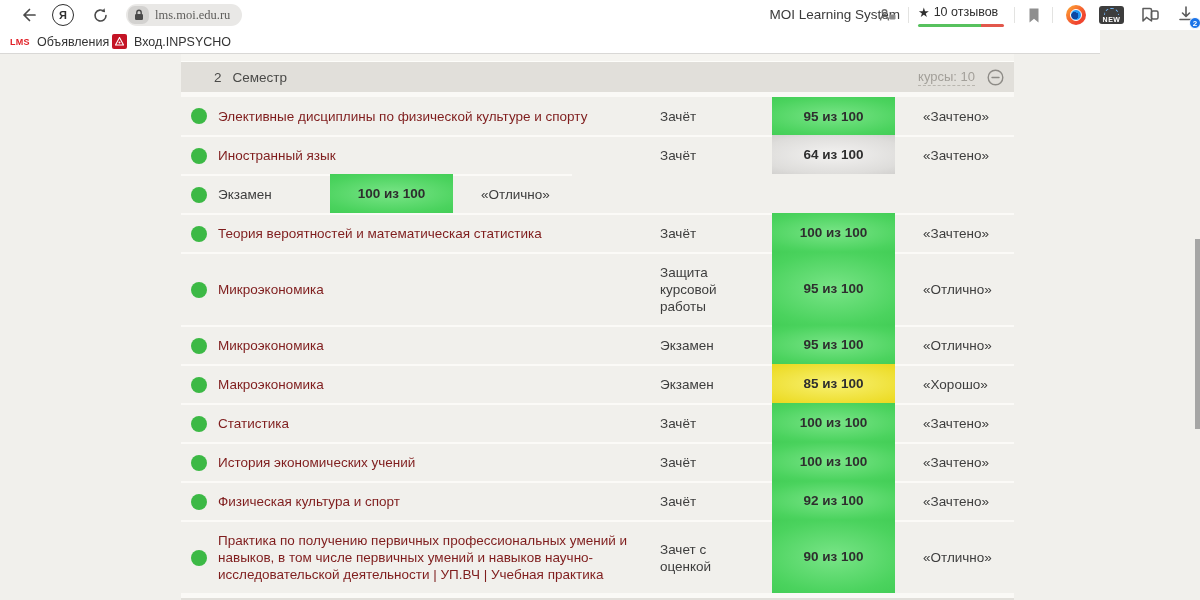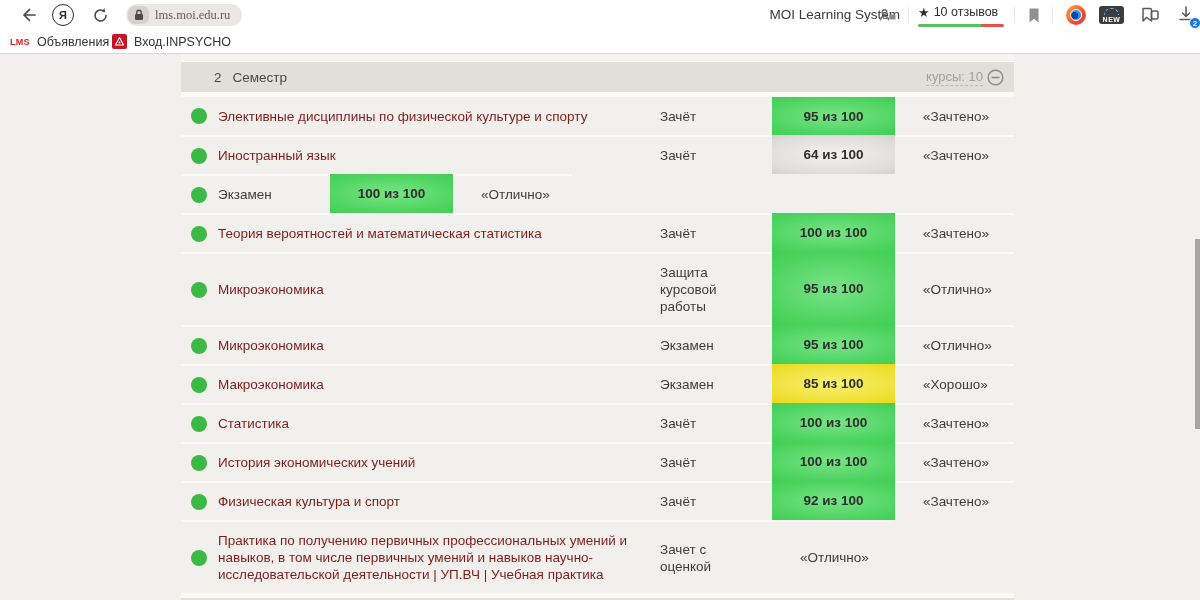--- a/index.html
+++ b/index.html
@@ -34,38 +34,38 @@
   .new-icon::before { content:""; position:absolute; left:5px; top:2px; width:13px; height:6px;
     border:1.5px dashed #6fb1ef; border-bottom:none; border-radius:7px 7px 0 0; }
   .new-label { position:absolute; left:0; right:0; bottom:1px; text-align:center;
     font-size:7px; font-weight:bold; color:#fff; letter-spacing:.5px; }
   .download-wrap { position:absolute; left:1177px; top:5px; width:22px; height:22px; }
   .dl-badge { position:absolute; right:-2px; bottom:-2px; width:12px; height:12px; border-radius:50%;
     background:#1a73e8; color:#fff; font-size:8px; font-weight:bold; display:flex;
     align-items:center; justify-content:center; border:1px solid #fff; }
 
   
-  .bookmarks { position:absolute; top:30px; left:0; width:1200px; height:24px; background:#ffffff;
+  .bookmarks { position:absolute; top:30px; left:0; width:1100px; height:24px; background:#ffffff;
     border-bottom:1px solid #d9d8d6; z-index:5; }
   .bm { position:absolute; top:0; height:23px; display:flex; align-items:center; gap:7px; }
   .bm-1 { left:10px; } .bm-2 { left:112px; }
   .lms-favicon { font-size:9px; font-weight:bold; color:#e01e25; letter-spacing:.3px; }
   .red-favicon { width:15px; height:15px; background:#c41425; border-radius:2px;
     display:flex; align-items:center; justify-content:center; }
   .bm-label { font-size:12.5px; color:#333; }
 
   
   .content { position:absolute; top:54px; left:0; width:1200px; height:546px; background:#f1f0ec; }
   .grades-table { position:absolute; left:181px; top:0; width:833px; }
   .sliver { height:8px; background:#f5f4f0; border-bottom:1px solid #fdfdfa; }
   .sem-header { height:30px; background:#e1dfda; display:flex; align-items:center;
     padding:0 10px 0 33px; font-size:13.5px; color:#4a4a48; }
   .sem-number { margin-right:11px; }
   .sem-spacer { flex:1; }
-  .courses-toggle { display:flex; align-items:center; gap:4px; cursor:pointer; }
+  .courses-toggle { display:flex; align-items:center; gap:12px; cursor:pointer; }
   .courses-count { font-size:13px; color:#a3a09a; border-bottom:1px dashed #b8b5ae; padding-bottom:1px; }
   .gap-line { height:5px; background:#faf9f6; }
 
   .row { display:flex; align-items:stretch; min-height:38px; }
   .cell { display:flex; align-items:center; }
   .row + .row .cell:not(.score) { border-top:2px solid #fbfaf7; }
   .dot-cell { width:37px; padding-left:10px; }
   .dot { width:16px; height:16px; border-radius:50%; background:#3cb945; }
   .name { width:442px; padding:10px 28px 10px 0; font-size:13.5px; line-height:17px;
     color:#7f1d1d; text-decoration:none; }
@@ -281,20 +281,21 @@
     <div class="cell score score-green">92 из 100</div>
     <div class="cell grade">«Зачтено»</div>
   </div>
 
   <div class="row">
     <div class="cell dot-cell">
       <span class="dot"></span>
     </div>
     <a class="cell name" href="#">Практика по получению первичных профессиональных умений и навыков, в том числе первичных умений и навыков научно-исследовательской деятельности | УП.ВЧ | Учебная практика</a>
     <div class="cell type">Зачет с оценкой</div>
+    <div class="cell score score-green">90 из 100</div>
     <div class="cell grade">«Отлично»</div>
   </div>
 </div>
 
     <div class="gap-line"></div>
 
     <div class="sem-header">
 
       <span class="sem-spacer"></span>
 

